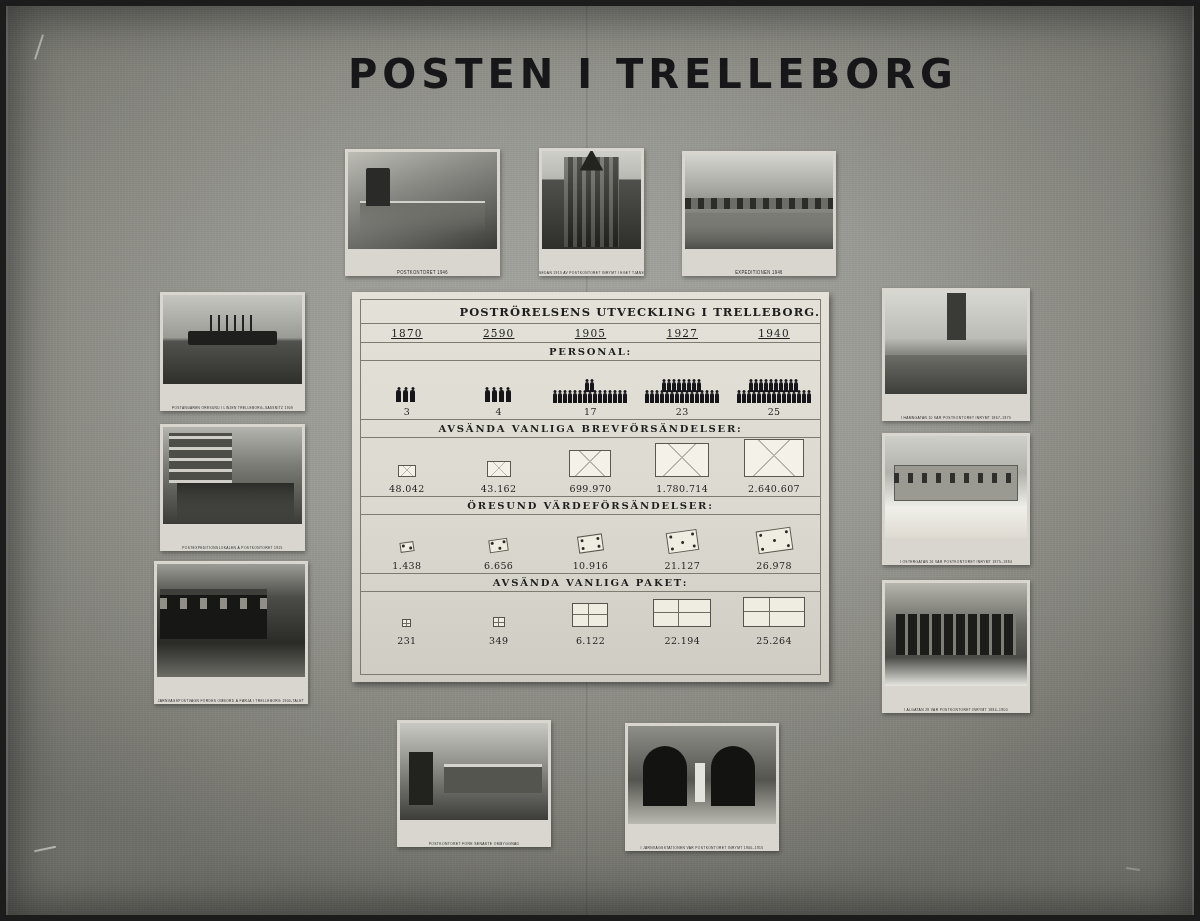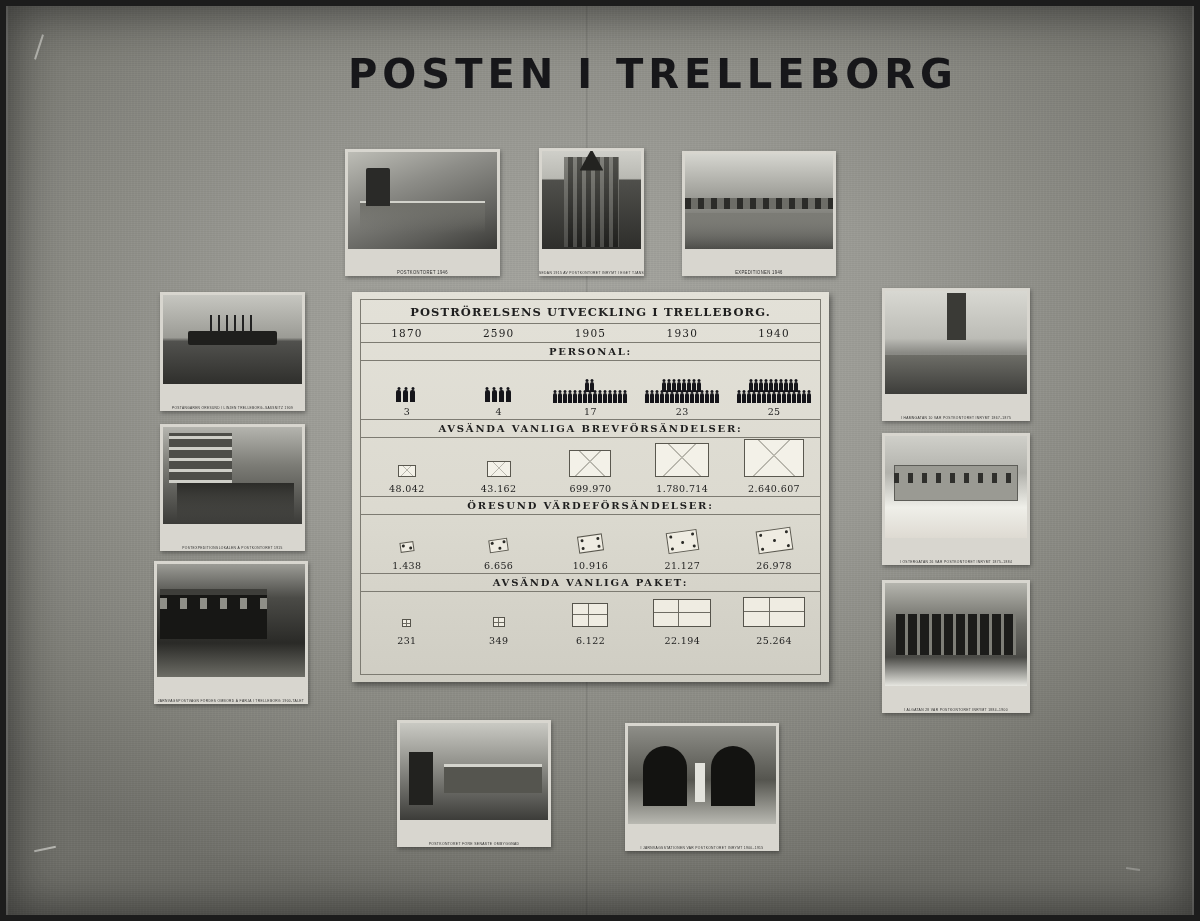--- a/index.html
+++ b/index.html
@@ -291,37 +291,37 @@
     background: linear-gradient(180deg, #e3e1d8 0%, #dcdad0 55%, #cfcdc3 100%);
     box-shadow: 2px 3px 6px rgba(0,0,0,0.45);
     color: #1e1e1e;
   }
   .chart-inner {
     position: absolute;
     left: 8px; top: 7px; right: 8px; bottom: 7px;
     border: 1px solid #7d7b72;
   }
   .chart-title {
-    text-align: center;
+    text-align: right;
     font-family: "DejaVu Serif", serif;
     font-size: 11.5px;
     letter-spacing: 1.1px;
     padding: 5px 0 4px;
     font-weight: 600;
   }
   .rule { height: 1px; background: #7d7b72; }
   .years {
     display: flex;
     font-family: "DejaVu Serif", serif;
     font-size: 10.5px;
     letter-spacing: 1.2px;
     text-align: center;
     padding: 3px 0 3px;
   }
-  .years > div { flex: 1; }
+  .years > div { flex: 1; text-decoration: underline; }
   .sect-head {
     text-align: center;
     font-family: "DejaVu Serif", serif;
     font-size: 10px;
     letter-spacing: 1.8px;
     font-weight: 600;
     padding: 3px 0 3px;
   }
   .row {
     display: flex;
@@ -508,21 +508,21 @@
 
     <div class="chart">
       <div class="chart-inner">
         <div class="chart-title">POSTRÖRELSENS UTVECKLING I TRELLEBORG.</div>
         <div class="rule"></div>
 
         <div class="years">
           <div>1870</div>
           <div>2590</div>
           <div>1905</div>
-          <div>1930</div>
+          <div>1927</div>
           <div>1940</div>
         </div>
         <div class="rule"></div>
 
         <div class="sect-head">PERSONAL:</div>
         <div class="rule"></div>
         <div class="row">
           <div class="cell">
             <div class="glyphbox">
               <div class="people small">

